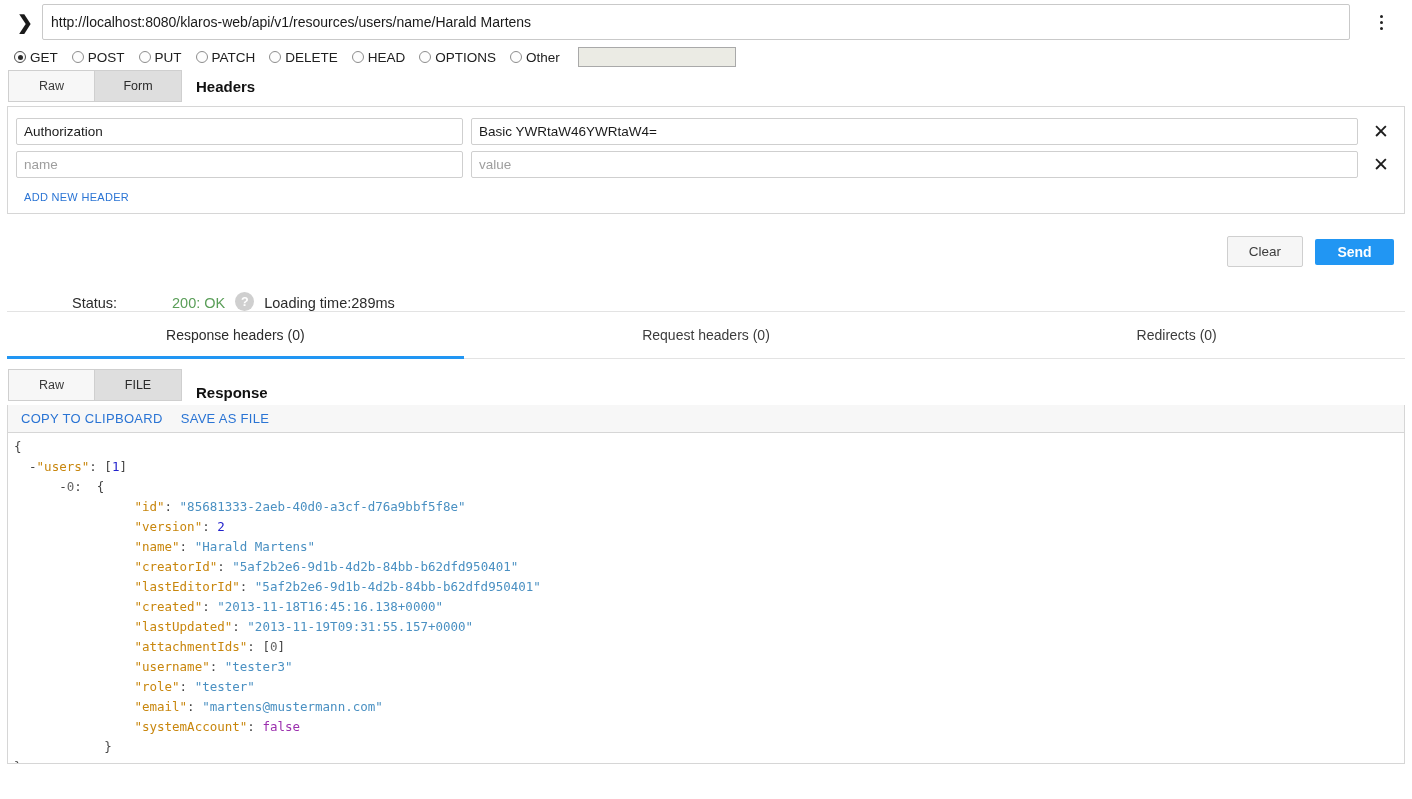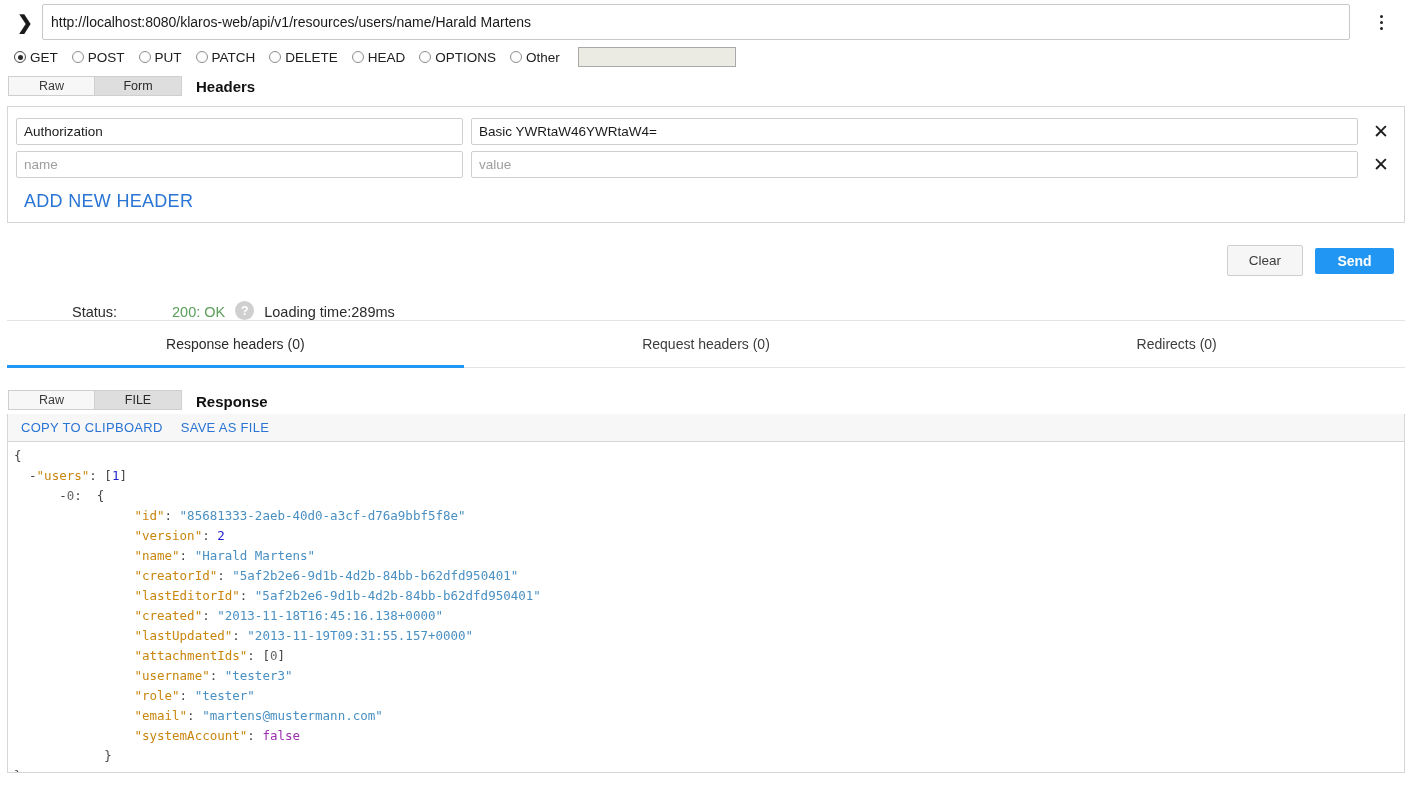--- a/index.html
+++ b/index.html
@@ -55,21 +55,21 @@
   .other-input {
     width: 158px; height: 20px; margin-left: 4px;
     border: 1px solid #a9a9a9; background: #ebebe4;
     font-family: "Liberation Sans", sans-serif; font-size: 12px;
   }
 
   
   .seg-row { display: flex; align-items: center; height: 32px; padding-left: 8px; }
   .seg { display: flex; }
   .seg button {
-    width: 87px; height: 20px;
+    width: 87px; height: 32px;
     border: 1px solid #cfcfcf; background: #f7f7f7;
     font-family: "Liberation Sans", sans-serif;
     font-size: 12.5px; color: #3a3a3a; cursor: pointer;
   }
   .seg button + button { border-left: none; }
   .seg button.active { background: #dedede; color: #2b2b2b; }
   .seg-title { margin-left: 14px; font-size: 15px; font-weight: bold; color: #111; }
 
   
   .panel {
@@ -84,21 +84,21 @@
     font-family: "Liberation Sans", sans-serif; padding: 0 7px; outline: none;
   }
   .hdr-name { width: 447px; }
   .hdr-value { flex: 1 1 auto; margin-left: 8px; }
   .hdr-name::placeholder, .hdr-value::placeholder { color: #9e9e9e; }
   .hdr-x {
     width: 46px; text-align: center; font-size: 19px;
     color: #1c1c1c; cursor: pointer; line-height: 1; user-select: none;
   }
   .add-header {
-    color: #2a74d4; font-size: 18px; letter-spacing: .3px;
+    color: #2a74d4; font-size: 11px; letter-spacing: .3px;
     padding: 10px 0 0 16px; cursor: pointer;
   }
 
   
   .actions {
     display: flex; justify-content: flex-end; align-items: center;
     gap: 12px; padding: 22px 18px 0 0;
   }
   .btn-clear {
     width: 76px; height: 31px; border: 1px solid #cfcfcf;

